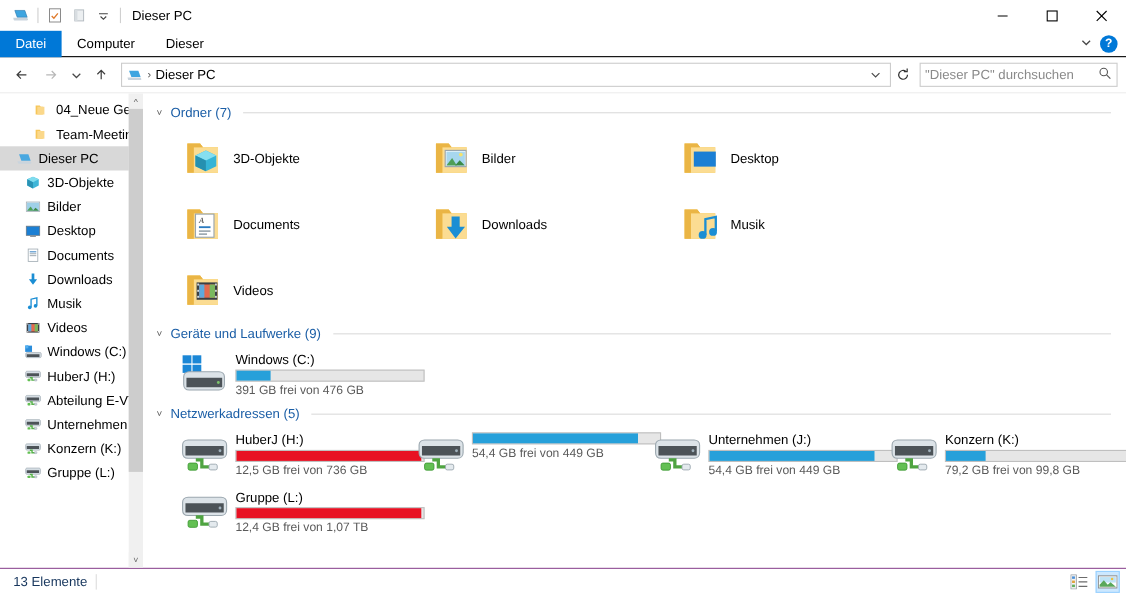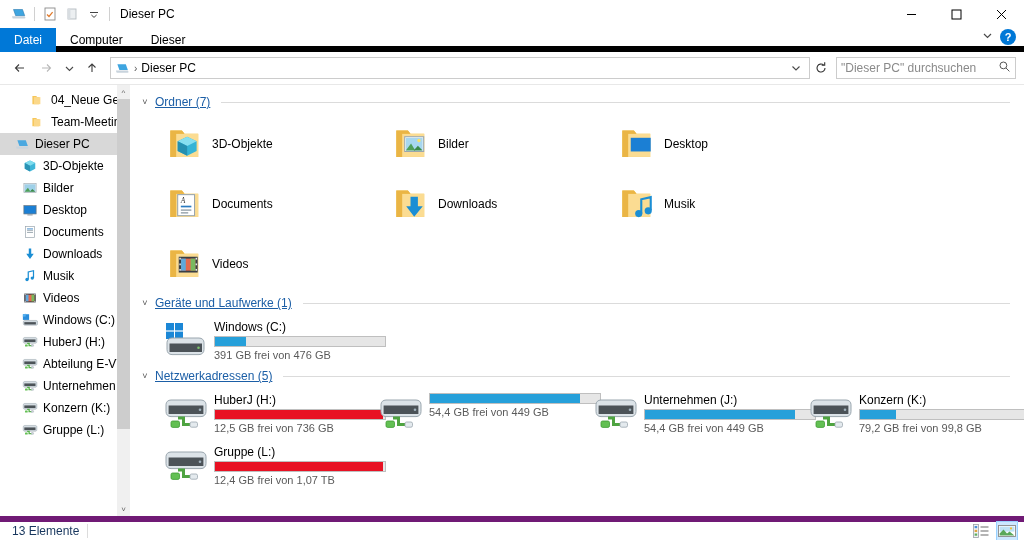--- a/index.html
+++ b/index.html
@@ -29,21 +29,21 @@
   }
   .win-controls { margin-left: auto; display: flex; height: 28px; }
   .win-btn {
     width: 45px; height: 28px; display: flex; align-items: center; justify-content: center;
     color: #000;
   }
 
   
   .ribbonbar {
     height: 24px; flex: 0 0 24px; display: flex; align-items: stretch;
-    background: #ffffff; border-bottom: 6px solid #000000;
+    background: #ffffff; border-bottom: 1px solid #000000;
     position: relative;
   }
   .tab {
     display: flex; align-items: center; justify-content: center;
     padding: 0 14px; font-size: 12px; color: #000; cursor: default; height: 24px;
   }
   .tab.file { background: #0078d7; color: #ffffff; min-width: 52px; }
   .ribbon-right { margin-left: auto; display: flex; align-items: center; gap: 6px; padding-right: 8px; }
   .help-btn {
     width: 16px; height: 16px; border-radius: 50%; background: #0078d7; color: #fff;
@@ -112,21 +112,21 @@
 
   
   .content {
     flex: 1 1 auto; position: relative; overflow: hidden;
     padding: 8px 10px 0 10px; background: #ffffff;
   }
   .group-header {
     display: flex; align-items: center; gap: 5px; height: 18px; margin-bottom: 3px;
   }
   .group-chev { color: #505050; font-size: 9px; width: 10px; text-align: center; }
-  .group-title { font-size: 12px; color: #1b5ea6; white-space: nowrap; text-decoration: underline; }
+  .group-title { font-size: 12px; color: #1b5ea6; white-space: nowrap; }
   .group-rule { flex: 1 1 auto; height: 1px; background: #dbdbdb; margin-left: 6px; margin-right: 4px; }
 
   .tile-grid { display: flex; flex-wrap: wrap; }
   .tile {
     width: 226px; height: 60px; display: flex; align-items: center; gap: 8px;
     padding-left: 24px;
   }
   .tile-icon { width: 40px; height: 44px; flex: 0 0 40px; position: relative; }
   .tile-label { font-size: 12px; color: #000; white-space: nowrap; }
 
@@ -140,21 +140,21 @@
   .drive-name { font-size: 12px; color: #000; white-space: nowrap; }
   .meter {
     width: 172px; height: 11px; background: #e6e6e6; border: 1px solid #bfbfbf; position: relative;
   }
   .meter-fill { position: absolute; left: 0; top: 0; bottom: 0; }
   .drive-free { font-size: 11px; color: #5a5a5a; white-space: nowrap; }
 
   
   .statusbar {
     height: 24px; flex: 0 0 24px; display: flex; align-items: center;
-    border-top: 6px solid #701a75; background: #ffffff; padding: 0 6px;
+    border-top: 1px solid #701a75; background: #ffffff; padding: 0 6px;
   }
   .status-text { font-size: 12px; color: #17365d; padding-left: 6px; }
   .status-sep { width: 1px; height: 14px; background: #dcdcdc; margin-left: 8px; }
   .view-btns { margin-left: auto; display: flex; gap: 4px; align-items: center; }
   .view-btn {
     width: 22px; height: 20px; display: flex; align-items: center; justify-content: center;
   }
   .view-btn.active { background: #cce8ff; border: 1px solid #99d1ff; }
 </style>
 </head>
@@ -571,21 +571,21 @@
                     <rect x="16" y="1" width="1.4" height="1.7" fill="#e4e9ec"></rect>
                     <rect x="16" y="6.4" width="1.4" height="1.7" fill="#e4e9ec"></rect>
                     <rect x="16" y="11.6" width="1.4" height="1.7" fill="#e4e9ec"></rect>
                   </g>
                 </svg></span>
               <span class="tile-label">Videos</span>
             </div>
           </div>
           <div class="group-header">
             <span class="group-chev">˅</span>
-            <span class="group-title">Geräte und Laufwerke (1)</span>
+            <span class="group-title">Geräte und Laufwerke (9)</span>
             <span class="group-rule"></span>
           </div>
           <div class="tile-grid">
             <div class="drive-tile">
               <span class="drive-icon"><svg width="44" height="40" viewBox="0 0 44 40">
                   <rect x="2" y="2" width="8" height="7.4" fill="#1b87d6"></rect>
                   <rect x="11" y="2" width="8" height="7.4" fill="#1b87d6"></rect>
                   <rect x="2" y="10.6" width="8" height="7.4" fill="#1b87d6"></rect>
                   <rect x="11" y="10.6" width="8" height="7.4" fill="#1b87d6"></rect>
                   <path d="M8 17 h27 c3 0 5 2 5 4.6 v7 c0 2.8-2 5-5 5 H8 c-3 0-5-2.1-5-5 v-7 C3 19 5 17 8 17z" fill="#dce3e8" stroke="#9aa6ae" stroke-width="1"></path>

